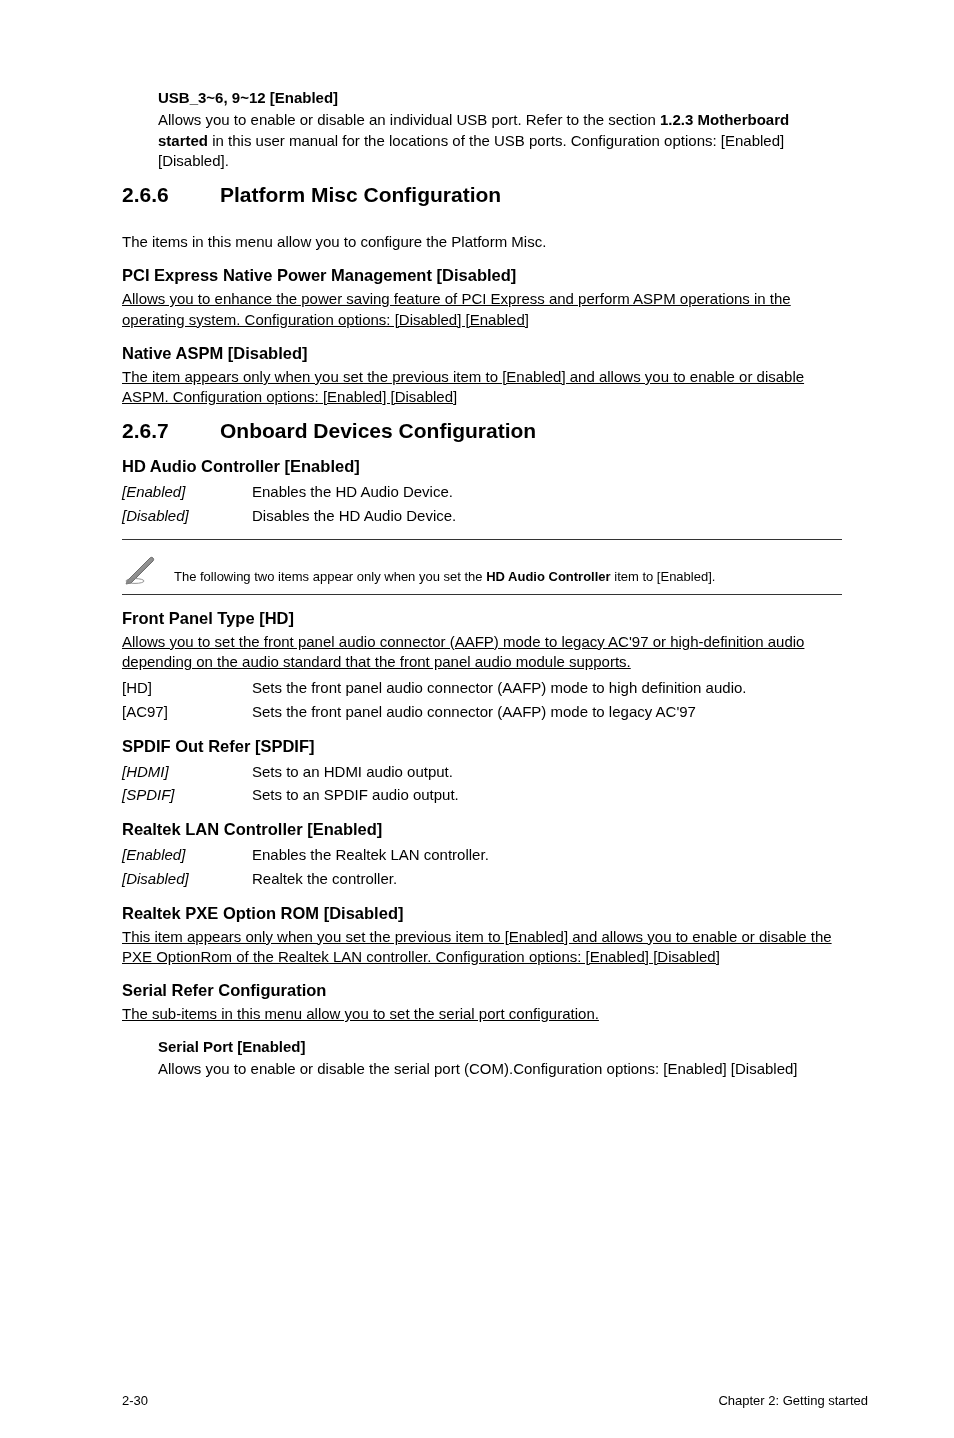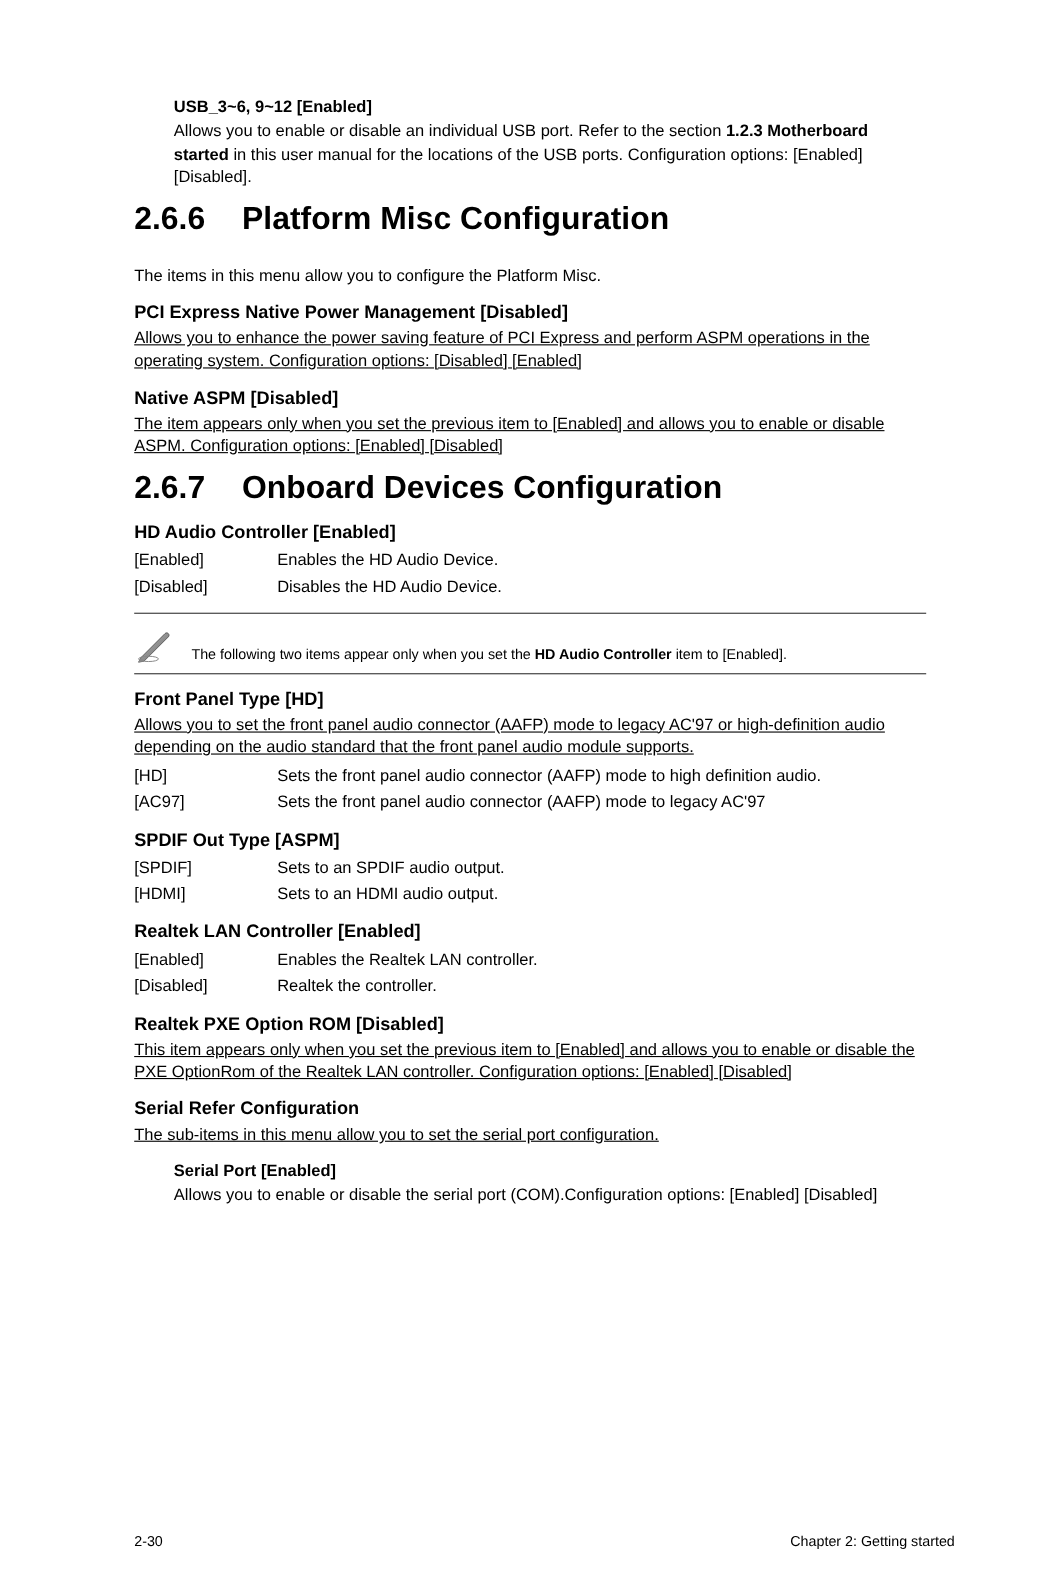--- a/index.html
+++ b/index.html
@@ -1,28 +1,28 @@
 <!DOCTYPE html>
 <html><head>
 <meta charset="utf-8">
 <style>
   * { box-sizing: border-box; margin: 0; padding: 0; }
   html, body { width: 954px; background: #fff; font-family: Arial, Helvetica, sans-serif; color: #000; }
   .page { width: 954px; min-height: 1438px; padding: 88px 112px 34px 122px; position: relative; }
   .sub3 { padding-left: 36px; }
   .sub3-title { font-weight: bold; font-size: 15px; line-height: 1.35; margin-bottom: 2px; }
   .sub3-body { font-size: 15px; line-height: 1.35; margin-bottom: 12px; }
-  .h2 { font-size: 29px; font-weight: bold; margin-top: 10px; margin-bottom: 6px; }
+  .h2 { font-size: 21px; font-weight: bold; margin-top: 10px; margin-bottom: 6px; }
   .h2 .secno { display: inline-block; width: 98px; }
   .lead { font-size: 15px; line-height: 1.35; margin-bottom: 12px; margin-top: 25px; }
   .h3 { font-size: 16.5px; font-weight: bold; margin-top: 14px; margin-bottom: 4px; }
   .para { font-size: 15px; line-height: 1.35; margin-bottom: 12px; text-decoration: underline; }
   .kv { font-size: 15px; line-height: 1.55; }
   .kv .row { display: flex; }
-  .kv .key { width: 130px; flex-shrink: 0; }
+  .kv .key { width: 130px; flex-shrink: 0; font-style: italic; }
   .kv .key-wide { width: 130px; flex-shrink: 0; }
   .kv .val { flex: 1; }
   .notebox { display: flex; align-items: flex-end; margin: 12px 0 14px 0; border-top: 1.2px solid #333; border-bottom: 1.2px solid #333; padding: 8px 0 8px 0; }
   .pen-icon { width: 52px; flex-shrink: 0; display: flex; align-items: center; justify-content: flex-start; }
   .note-text { font-size: 13px; line-height: 1.35; }
   .footer { position: absolute; bottom: 30px; left: 122px; right: 86px; display: flex; justify-content: space-between; font-size: 13px; }
   .gap-top { margin-top: 8px; }
 </style>
 </head>
 <body>
@@ -88,29 +88,29 @@
     <div class="row">
       <div class="key-wide">[HD]</div>
       <div class="val">Sets the front panel audio connector (AAFP) mode to high definition audio.</div>
     </div>
     <div class="row">
       <div class="key-wide">[AC97]</div>
       <div class="val">Sets the front panel audio connector (AAFP) mode to legacy AC'97</div>
     </div>
   </div>
 
-  <div class="h3">SPDIF Out Type [ASPM]</div>
+  <div class="h3">SPDIF Out Refer [SPDIF]</div>
   <div class="kv">
+    <div class="row">
+      <div class="key">[HDMI]</div>
+      <div class="val">Sets to an HDMI audio output.</div>
+    </div>
     <div class="row">
       <div class="key">[SPDIF]</div>
       <div class="val">Sets to an SPDIF audio output.</div>
-    </div>
-    <div class="row">
-      <div class="key">[HDMI]</div>
-      <div class="val">Sets to an HDMI audio output.</div>
     </div>
   </div>
 
   <div class="h3">Realtek LAN Controller [Enabled]</div>
   <div class="kv">
     <div class="row">
       <div class="key">[Enabled]</div>
       <div class="val">Enables the Realtek LAN controller.</div>
     </div>
     <div class="row">

